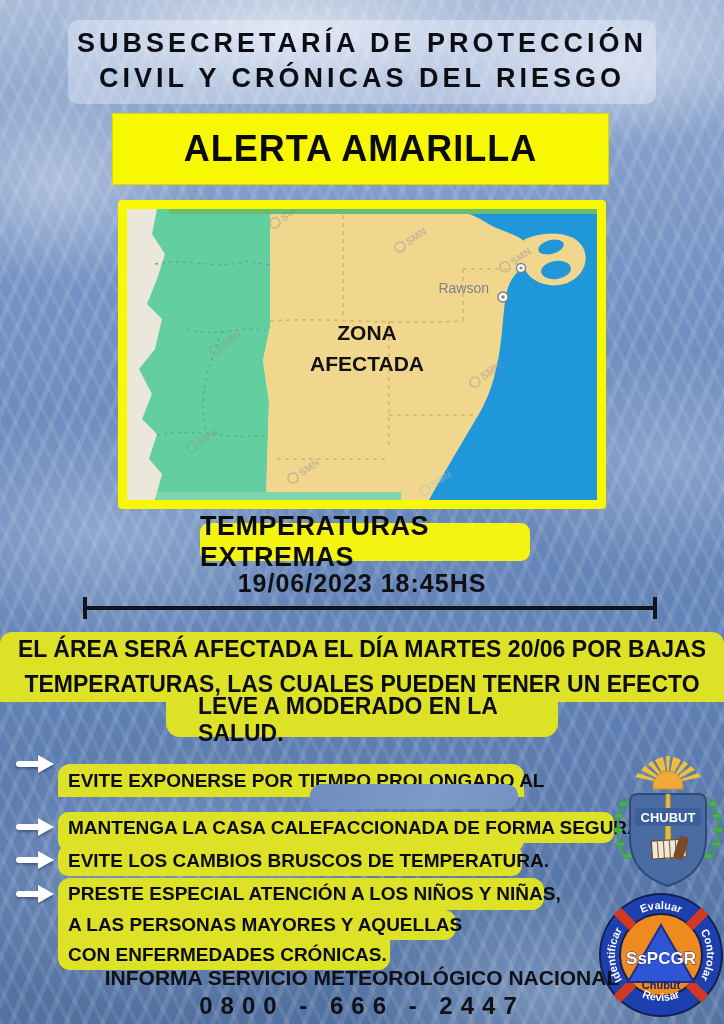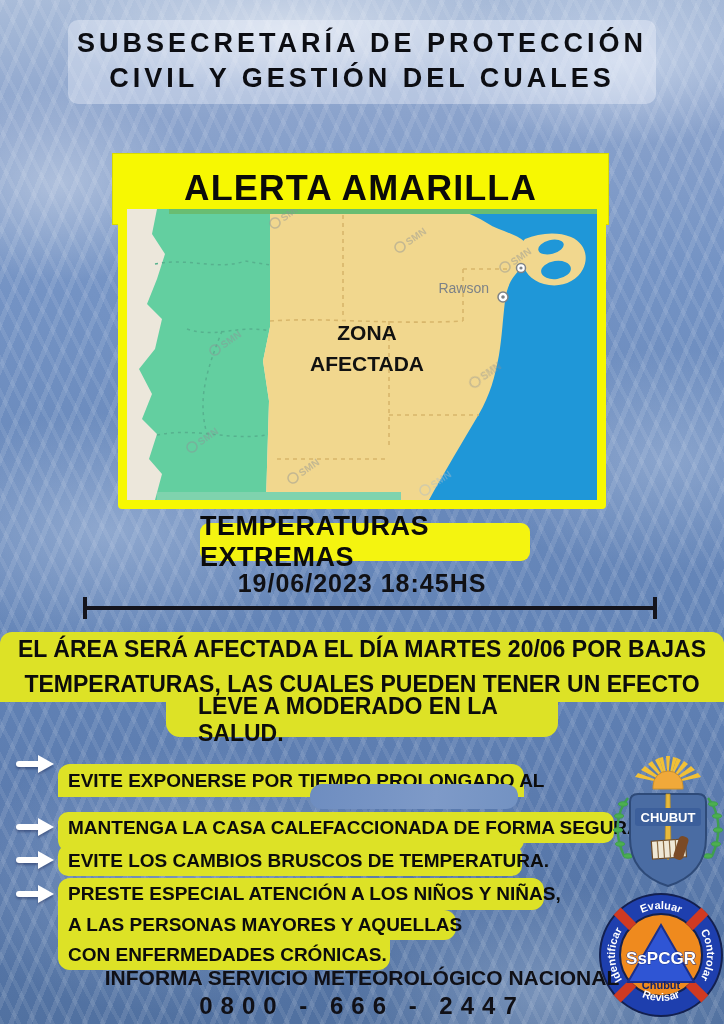--- a/index.html
+++ b/index.html
@@ -20,21 +20,21 @@
       linear-gradient(178deg,#a9bcd9 0%,#8ba3cc 12%,#7493c4 28%,#6a8abc 45%,#6283b6 62%,#5a7aad 80%,#50709f 100%);
   }
   .abs{position:absolute;}
   
   .title-band{left:68px;top:20px;width:588px;height:84px;background:rgba(244,248,255,.38);border-radius:10px;}
   .title{left:0;top:26px;width:724px;text-align:center;color:#0c0d12;font-weight:bold;
          font-size:27px;line-height:35px;letter-spacing:4px;}
   
   .alert-banner{left:112px;top:113px;width:497px;height:72px;background:#f7f802;border:1px solid #d8d900;
                 display:flex;align-items:center;justify-content:center;
-                font-size:36px;font-weight:bold;color:#0b0b0b;letter-spacing:1px;margin-top:40px;}
+                font-size:36px;font-weight:bold;color:#0b0b0b;letter-spacing:1px;}
   
   .map-frame{left:118px;top:200px;width:488px;height:309px;background:#f7f802;border-radius:4px;padding:9px;}
   .map-frame svg{display:block;width:470px;height:291px;background:#ece7db;}
   
   .event-banner{left:200px;top:523px;width:330px;height:38px;background:#f4f410;border-radius:9px;
                 display:flex;align-items:center;justify-content:center;
                 font-size:27px;font-weight:bold;color:#0b0b0b;letter-spacing:.5px;}
   
   .datetime{left:0;top:569px;width:724px;text-align:center;font-size:25px;font-weight:bold;
             color:#101014;letter-spacing:1px;}
@@ -70,21 +70,21 @@
   .sspcgr-logo{left:596px;top:890px;width:130px;height:130px;}
 </style>
 </head>
 <body>
 
 <div id="poster">
 
   <div class="abs title-band"></div>
   <div class="abs title">
     <div>SUBSECRETARÍA DE PROTECCIÓN</div>
-    <div>CIVIL Y GESTIÓN DEL CUALES</div>
+    <div>CIVIL Y CRÓNICAS DEL RIESGO</div>
   </div>
 
   <div class="abs alert-banner">
     <span>ALERTA AMARILLA</span>
   </div>
 
   <div class="abs map-frame">
     <svg viewBox="0 0 470 291">
 
       <rect x="0" y="0" width="470" height="291" fill="#ece7db"></rect>

